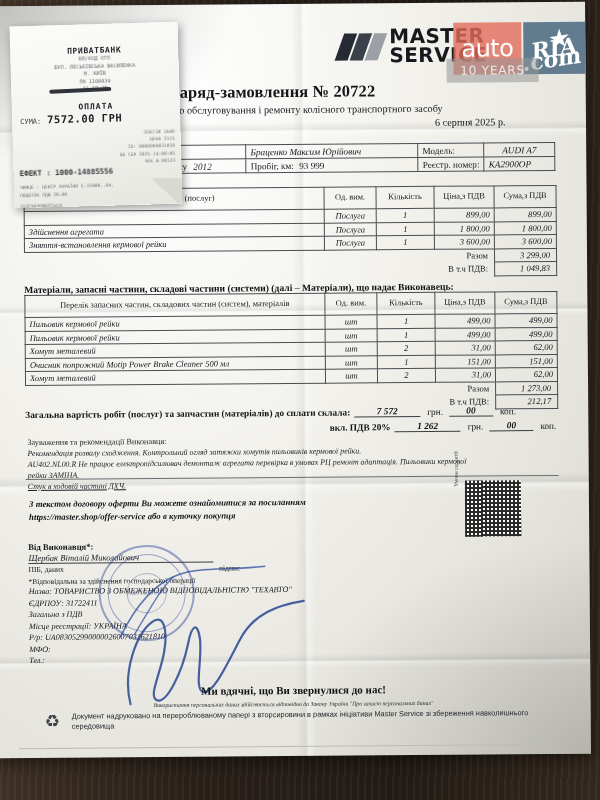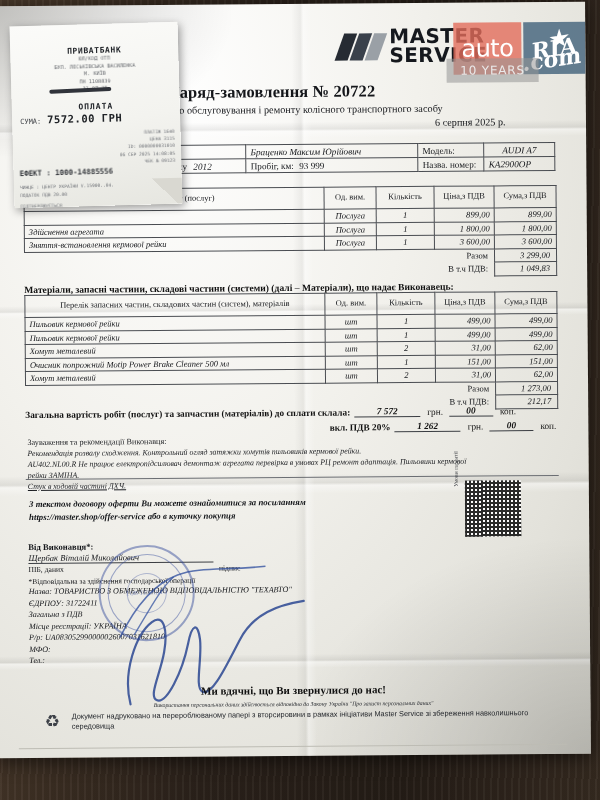--- a/index.html
+++ b/index.html
@@ -314,21 +314,21 @@
     <tr>
       <td class="cut hand">4977</td>
       <td>
         <span>Рік випуску</span>
         <span class="hand" style="margin-left:4px">2012</span>
       </td>
       <td>
         <span>Пробіг, км:</span>
         <span style="margin-left:3px">93 999</span>
       </td>
-      <td>Назва. номер:</td>
+      <td>Реєстр. номер:</td>
       <td class="hand" style="text-align:left">KA2900OP</td>
     </tr>
   </tbody>
     </table>
 
   <table class="tbl services">
     <thead>
       <tr>
         <th style="text-align:center">Перелік робіт (послуг)</th>
         <th class="unit">Од. вим.</th>

